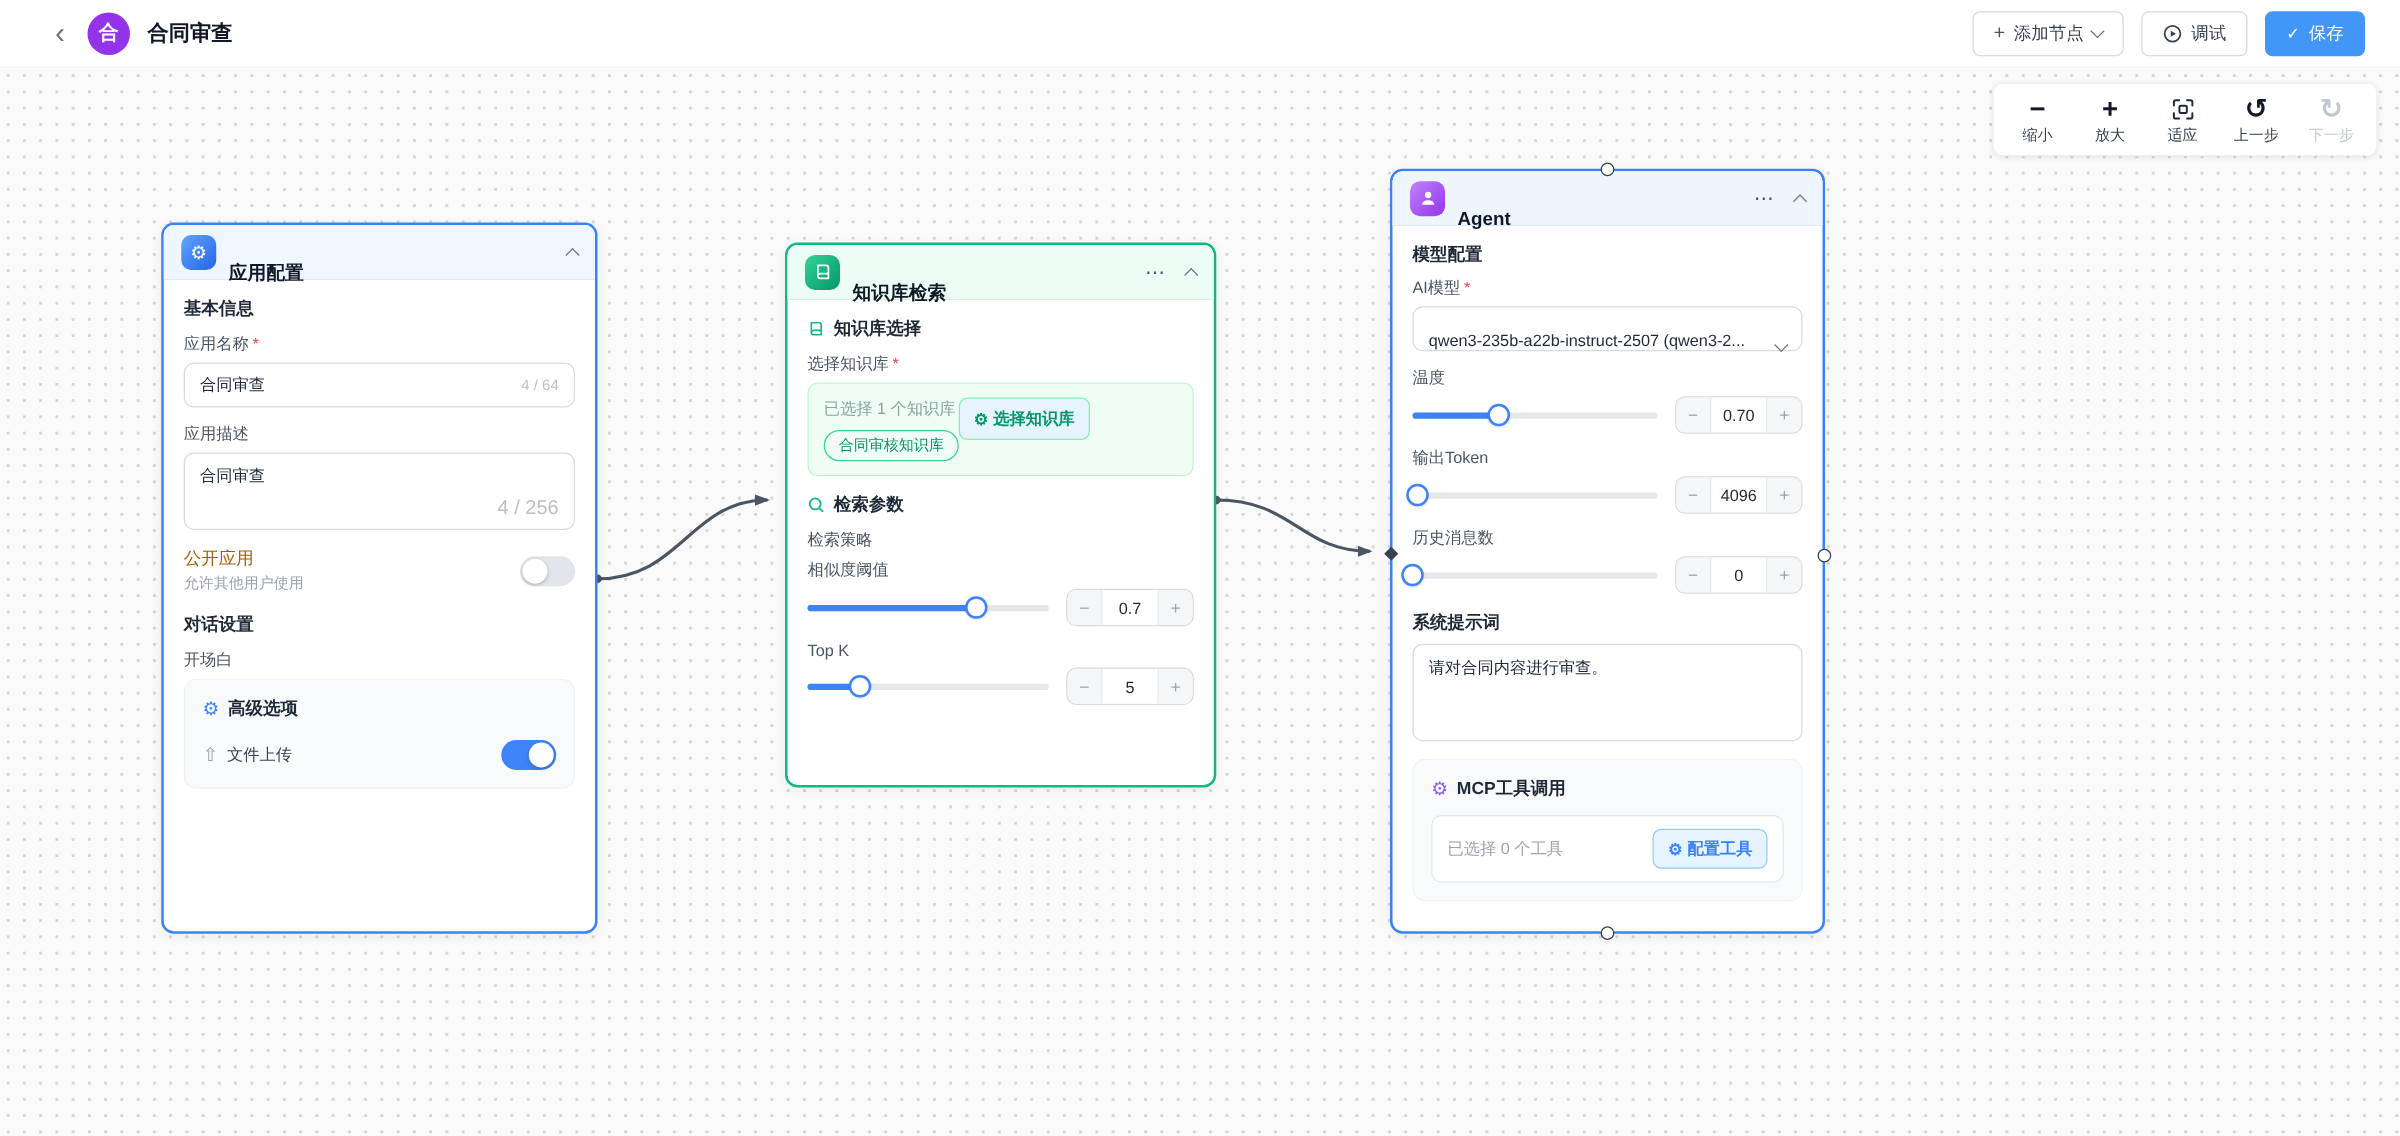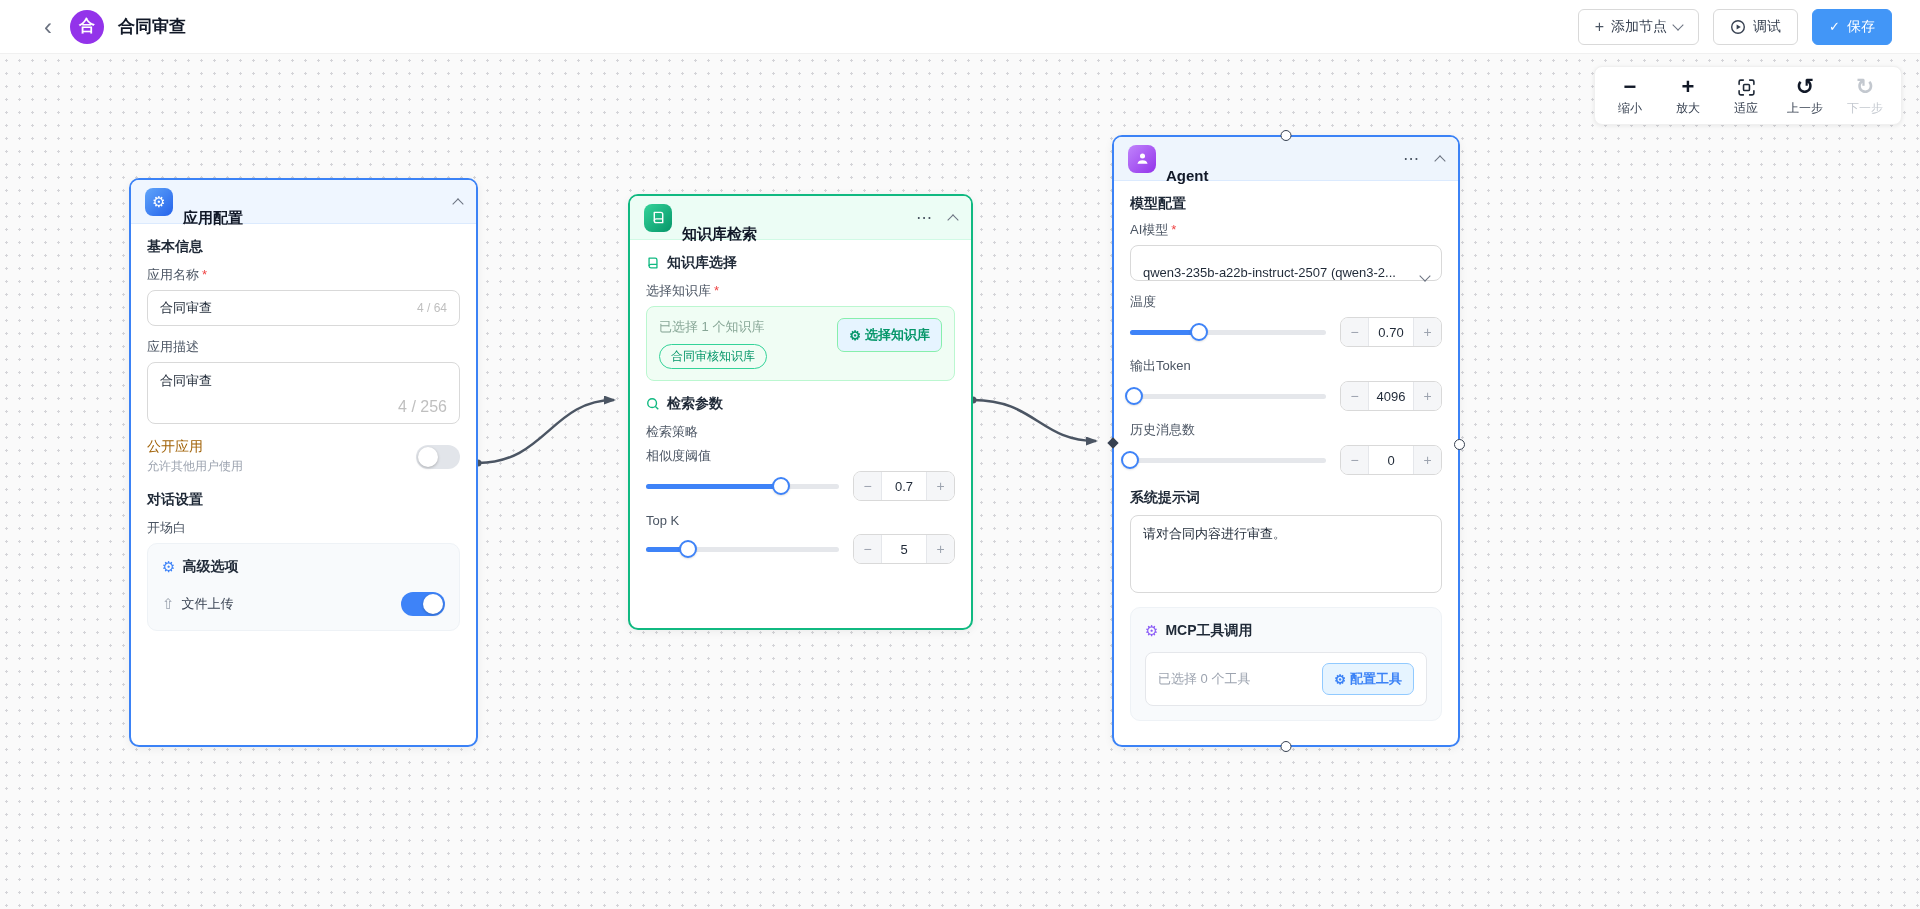--- a/index.html
+++ b/index.html
@@ -73,21 +73,21 @@
   .slider { flex:1; height:5px; background:#e5e7eb; border-radius:3px; position:relative; }
   .slider-fill { position:absolute; left:0; top:0; bottom:0; background:#3e83f8; border-radius:3px; }
   .slider-knob { position:absolute; right:-9px; top:50%; transform:translateY(-50%); width:18px; height:18px; background:#fff; border:2.5px solid #3e83f8; border-radius:50%; box-shadow:0 1px 2px rgba(0,0,0,.12); }
   .stepper { display:flex; border:1px solid #d9d9d9; border-radius:8px; overflow:hidden; height:30px; background:#fff; flex-shrink:0; }
   .stepper .sbtn { width:27px; background:#f5f6f8; color:#9ca3af; display:flex; align-items:center; justify-content:center; font-size:14px; cursor:pointer; }
   .stepper .sval { width:46px; display:flex; align-items:center; justify-content:center; font-size:13px; color:#1f2937; border-left:1px solid #e5e7eb; border-right:1px solid #e5e7eb; background:#fff; }
 
   .select-box { height:36px; border:1px solid #d9d9d9; border-radius:8px; background:#fff; display:flex; align-items:flex-end; justify-content:space-between; padding:0 12px; font-size:13px; color:#1f2937; margin-bottom:12px; cursor:pointer; }
 
   
-  .kb-box { background:#f0fdf4; border:1px solid #bbf7d0; border-radius:8px; padding:11px 12px; display:flex; justify-content:space-between; align-items:flex-start; margin-bottom:14px; }
+  .kb-box { background:#f0fdf4; border:1px solid #bbf7d0; border-radius:8px; padding:11px 12px; display:flex; align-items:flex-start; margin-bottom:14px; }
   .kb-count { font-size:13px; color:#87a696; margin-bottom:8px; }
   .kb-tag { display:inline-flex; align-items:center; border:1px solid #34d399; color:#059669; font-size:12px; border-radius:999px; padding:3px 11px; background:#f0fdf4; }
   .kb-select-btn { background:#e6f4ff; border:1px solid #86efac; color:#059669; font-size:13px; font-weight:bold; border-radius:7px; padding:7px 11px; display:inline-flex; align-items:center; gap:4px; cursor:pointer; flex-shrink:0; }
 
   
   .mcp-inner { background:#fff; border:1px solid #e5e7eb; border-radius:8px; padding:10px 12px; display:flex; align-items:center; justify-content:space-between; }
   .mcp-count { font-size:13px; color:#9ca3af; }
   .mcp-btn { background:#e6f4ff; border:1px solid #91caff; color:#3b82f6; font-size:13px; font-weight:bold; border-radius:7px; padding:6px 11px; display:inline-flex; align-items:center; gap:4px; cursor:pointer; }
 
   .opening-box { height:92px; overflow:hidden; }

